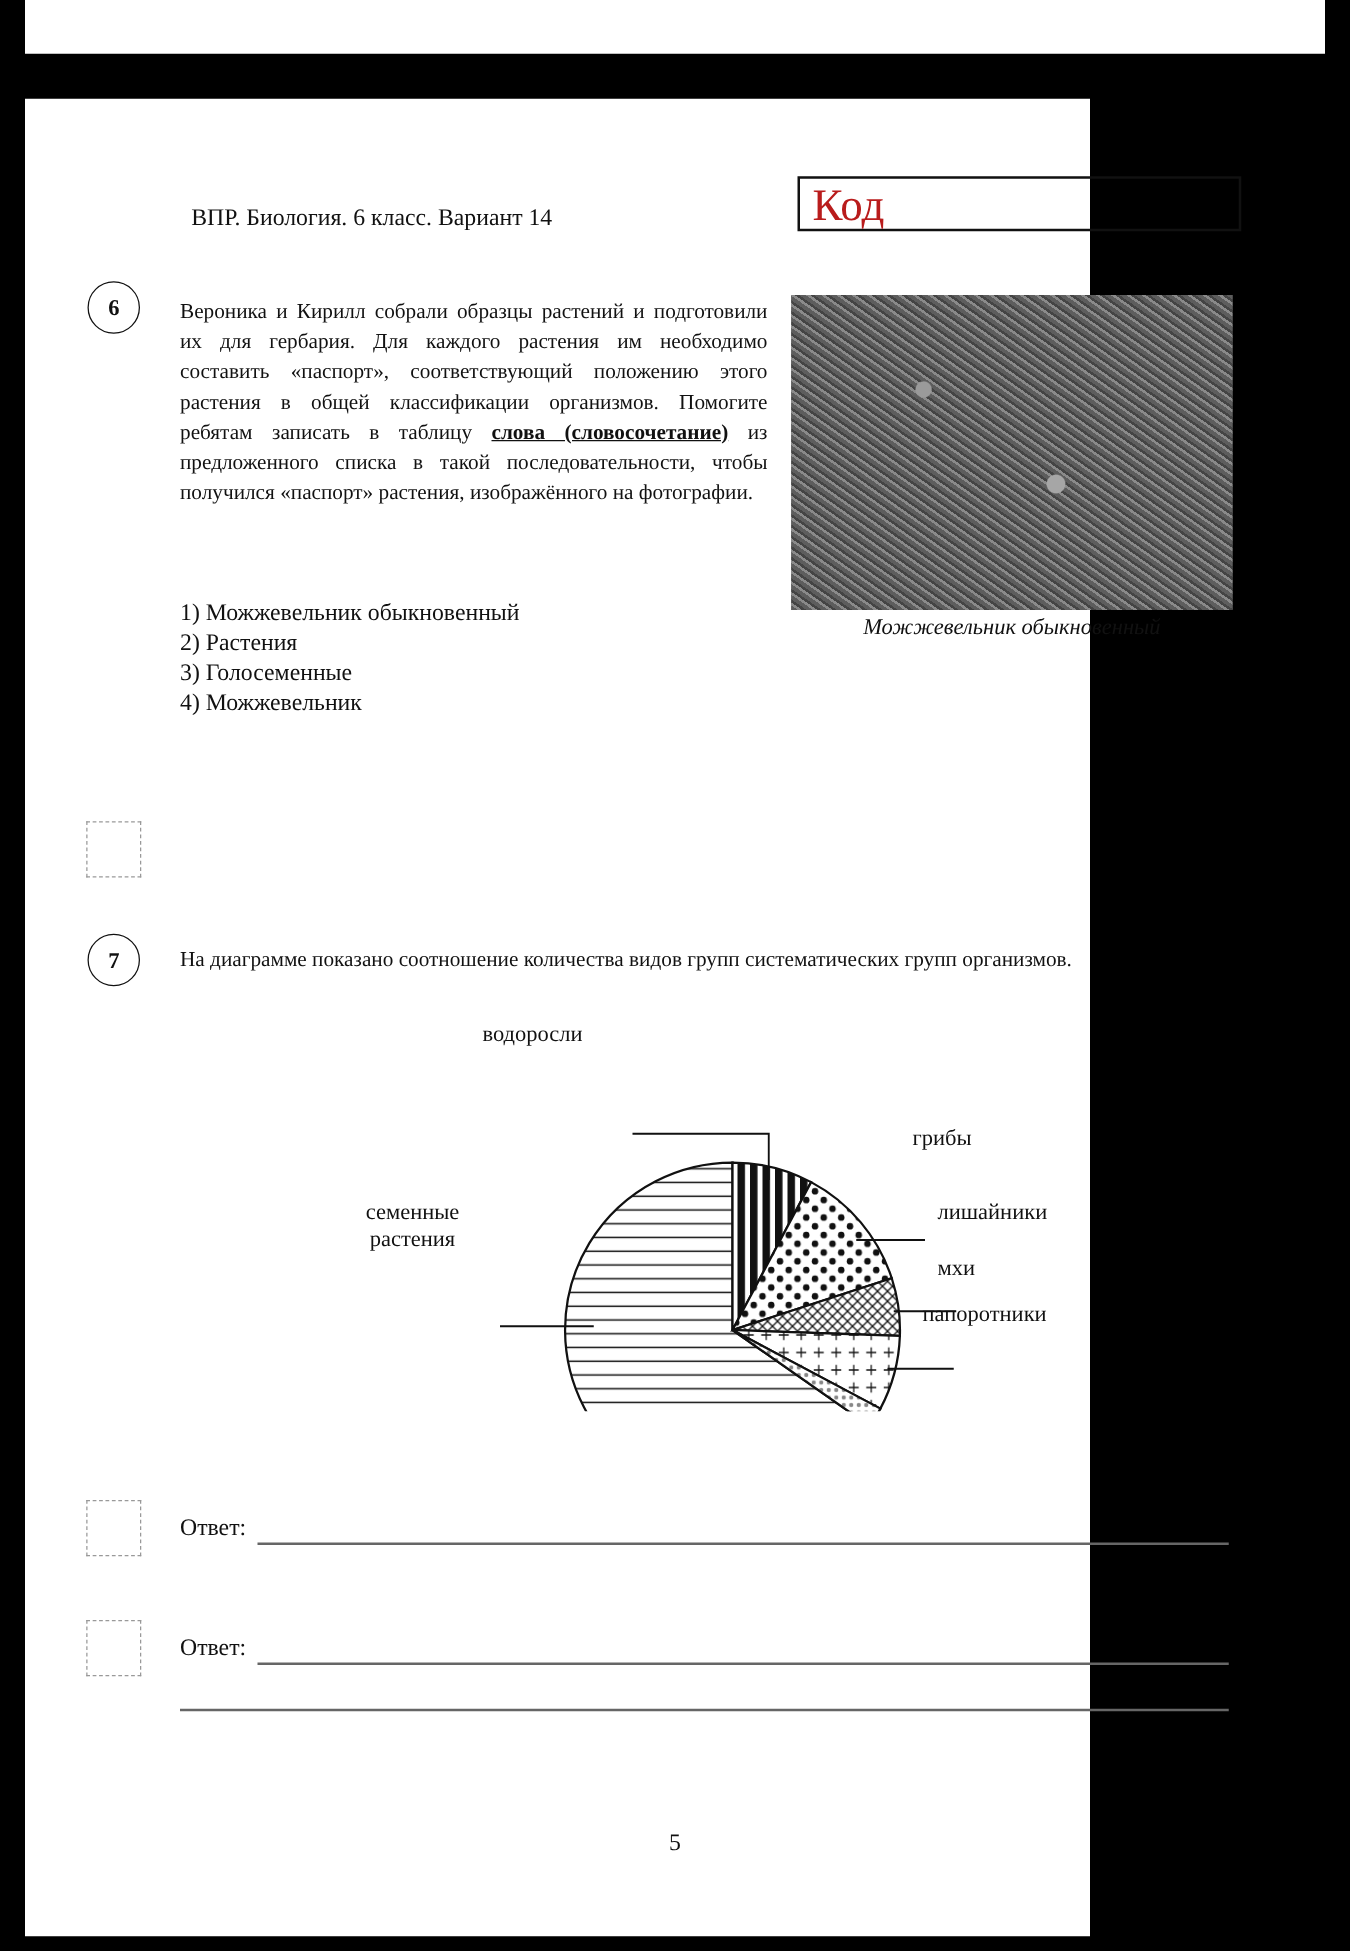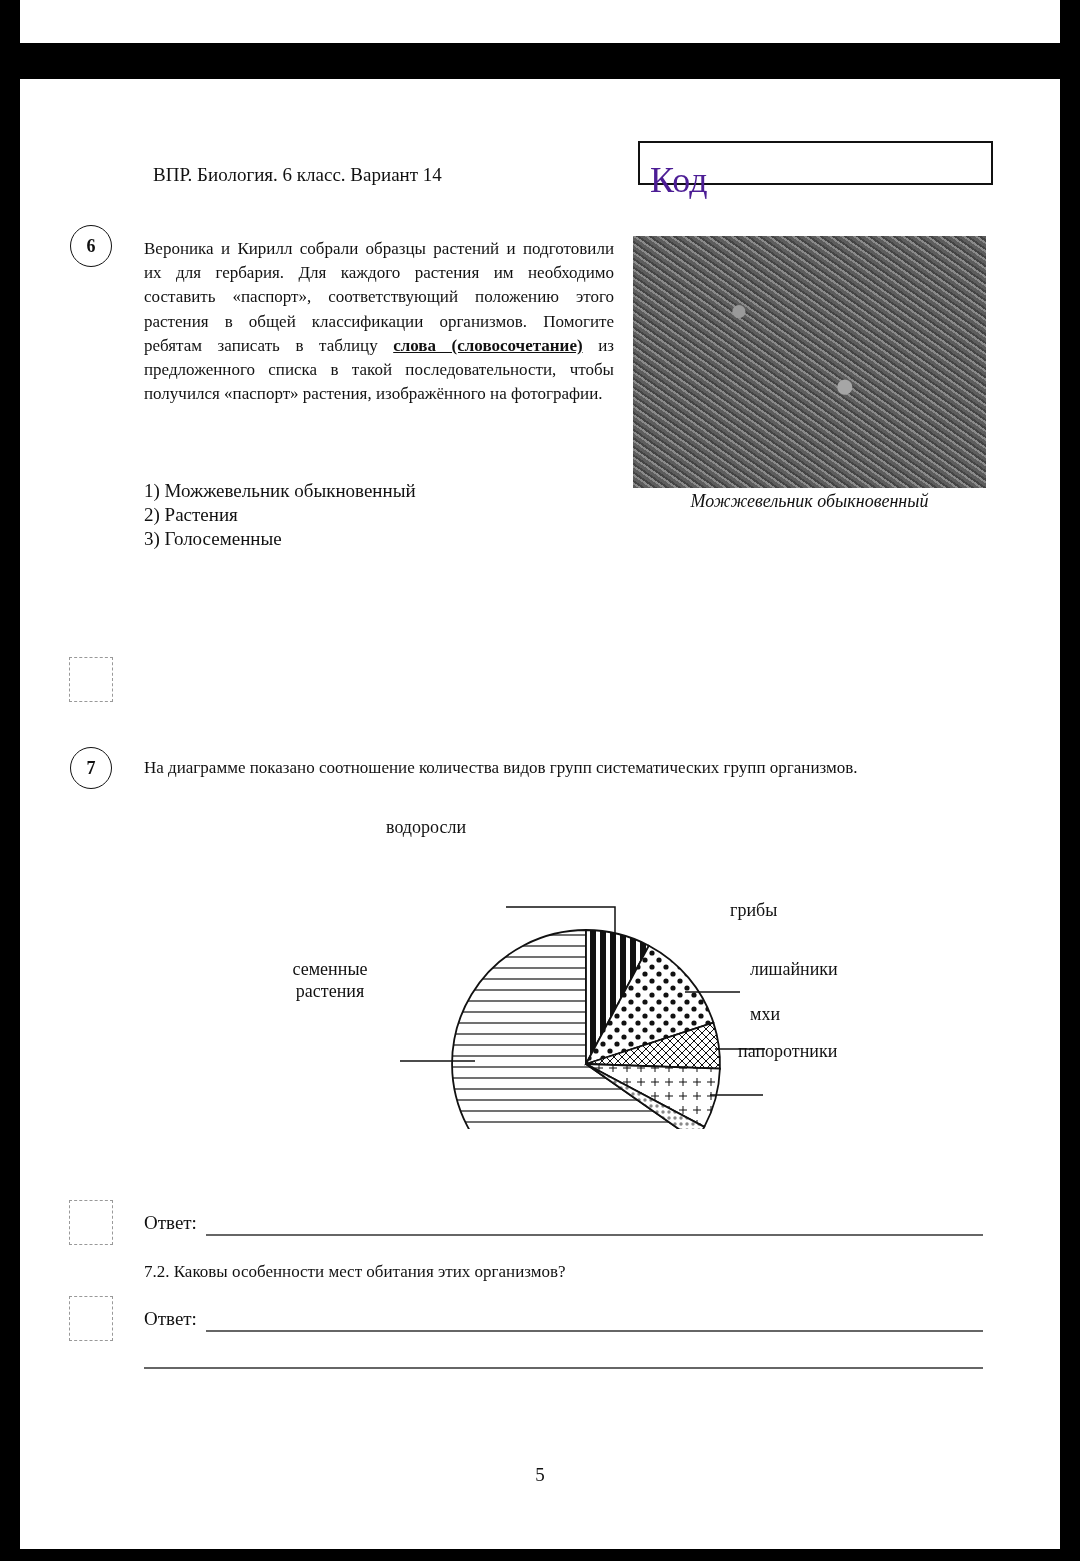--- a/index.html
+++ b/index.html
@@ -1,22 +1,22 @@
 <!DOCTYPE html>
 <html><head>
 <meta charset="utf-8">
 <style>
   html,body{margin:0;padding:0;}
   body{width:1080px;height:1561px;background:#000;position:relative;overflow:hidden;font-family:"Liberation Serif","DejaVu Serif",serif;color:#111;}
   .strip-top{position:absolute;left:20px;top:0;width:1040px;height:43px;background:#fff;}
-  .page{position:absolute;left:20px;top:79px;width:1040px;height:1470px;background:#fff;}
+  .page{position:absolute;left:20px;top:79px;width:852px;height:1470px;background:#fff;}
   .abs{position:absolute;}
   .header-title{left:133px;top:85px;font-size:19px;}
   .code-box{left:618px;top:62px;width:355px;height:44px;border:2px solid #111;box-sizing:border-box;}
-  .code-box span{position:absolute;left:10px;top:16px;font-size:36px;color:#4c1d95;}
+  .code-box span{position:absolute;left:10px;top:0;font-size:36px;color:#b91c1c;}
   .qnum{width:42px;height:42px;border:1.6px solid #111;border-radius:50%;box-sizing:border-box;display:flex;align-items:center;justify-content:center;font-weight:bold;font-size:18px;}
   .para{font-size:17px;line-height:24.2px;text-align:justify;}
   .para .u{font-weight:bold;text-decoration:underline;}
   .list{font-size:19px;line-height:24px;}
   .list .lh{text-decoration:underline;}
   .photo{left:613px;top:157px;width:353px;height:252px;background:
       radial-gradient(circle at 30% 30%,#9a9a9a 0 6px,transparent 7px),
       radial-gradient(circle at 60% 60%,#a6a6a6 0 7px,transparent 8px),
       repeating-linear-gradient(35deg,#5d5d5d 0 3px,#8a8a8a 3px 5px,#444 5px 7px),
       #666;}
@@ -45,20 +45,21 @@
 
   <div class="abs qnum" style="left:50px;top:146px;">6</div>
   <div class="abs para" style="left:124px;top:158px;width:470px;">
     <span>Вероника и Кирилл собрали образцы растений и подготовили их для гербария. Для каждого растения им необходимо составить «паспорт», соответствующий положению этого растения в общей классификации организмов. Помогите ребятам записать в таблицу </span><span class="u">слова (словосочетание)</span><span> из предложенного списка в такой последовательности, чтобы получился «паспорт» растения, изображённого на фотографии.</span>
   </div>
 
   <div class="abs list" style="left:124px;top:400px;width:470px;">
     <div>1) Можжевельник обыкновенный</div>
     <div>2) Растения</div>
     <div>3) Голосеменные</div>
+    <div>4) Можжевельник</div>
   </div>
 
   <div class="abs photo"></div>
   <div class="abs photo-caption">Можжевельник обыкновенный</div>
 
   <div class="abs score-box" style="left:49px;top:578px;"></div>
 
 
   <div class="abs qnum" style="left:50px;top:668px;">7</div>
   <div class="abs para" style="left:124px;top:677px;width:842px;">На диаграмме показано соотношение количества видов групп систематических групп организмов.</div>
@@ -121,20 +122,19 @@
   <div class="chart-label" style="left:710px;top:821px;">грибы</div>
   <div class="chart-label" style="left:730px;top:880px;">лишайники</div>
   <div class="chart-label" style="left:730px;top:925px;">мхи</div>
   <div class="chart-label" style="left:718px;top:962px;">папоротники</div>
   <div class="chart-label" style="left:262px;top:879px;width:96px;text-align:center;line-height:22px;">семенные растения</div>
 
   <div class="abs score-box" style="left:49px;top:1121px;"></div>
   <div class="abs" style="left:124px;top:1133px;font-size:19px;">Ответ:</div>
   <div class="abs answer-line" style="left:186px;top:1133px;width:777px;height:22px;font-size:19px;"></div>
 
-  <div class="abs para" style="left:124px;top:1181px;width:842px;">7.2. Каковы особенности мест обитания этих организмов?</div>
   <div class="abs score-box" style="left:49px;top:1217px;"></div>
   <div class="abs" style="left:124px;top:1229px;font-size:19px;">Ответ:</div>
   <div class="abs answer-line" style="left:186px;top:1229px;width:777px;height:22px;font-size:19px;"></div>
   <div class="abs answer-line" style="left:124px;top:1266px;width:839px;height:22px;font-size:19px;"></div>
 
   <div class="abs pagenum">5</div>
 </div>
 
 </body></html>

